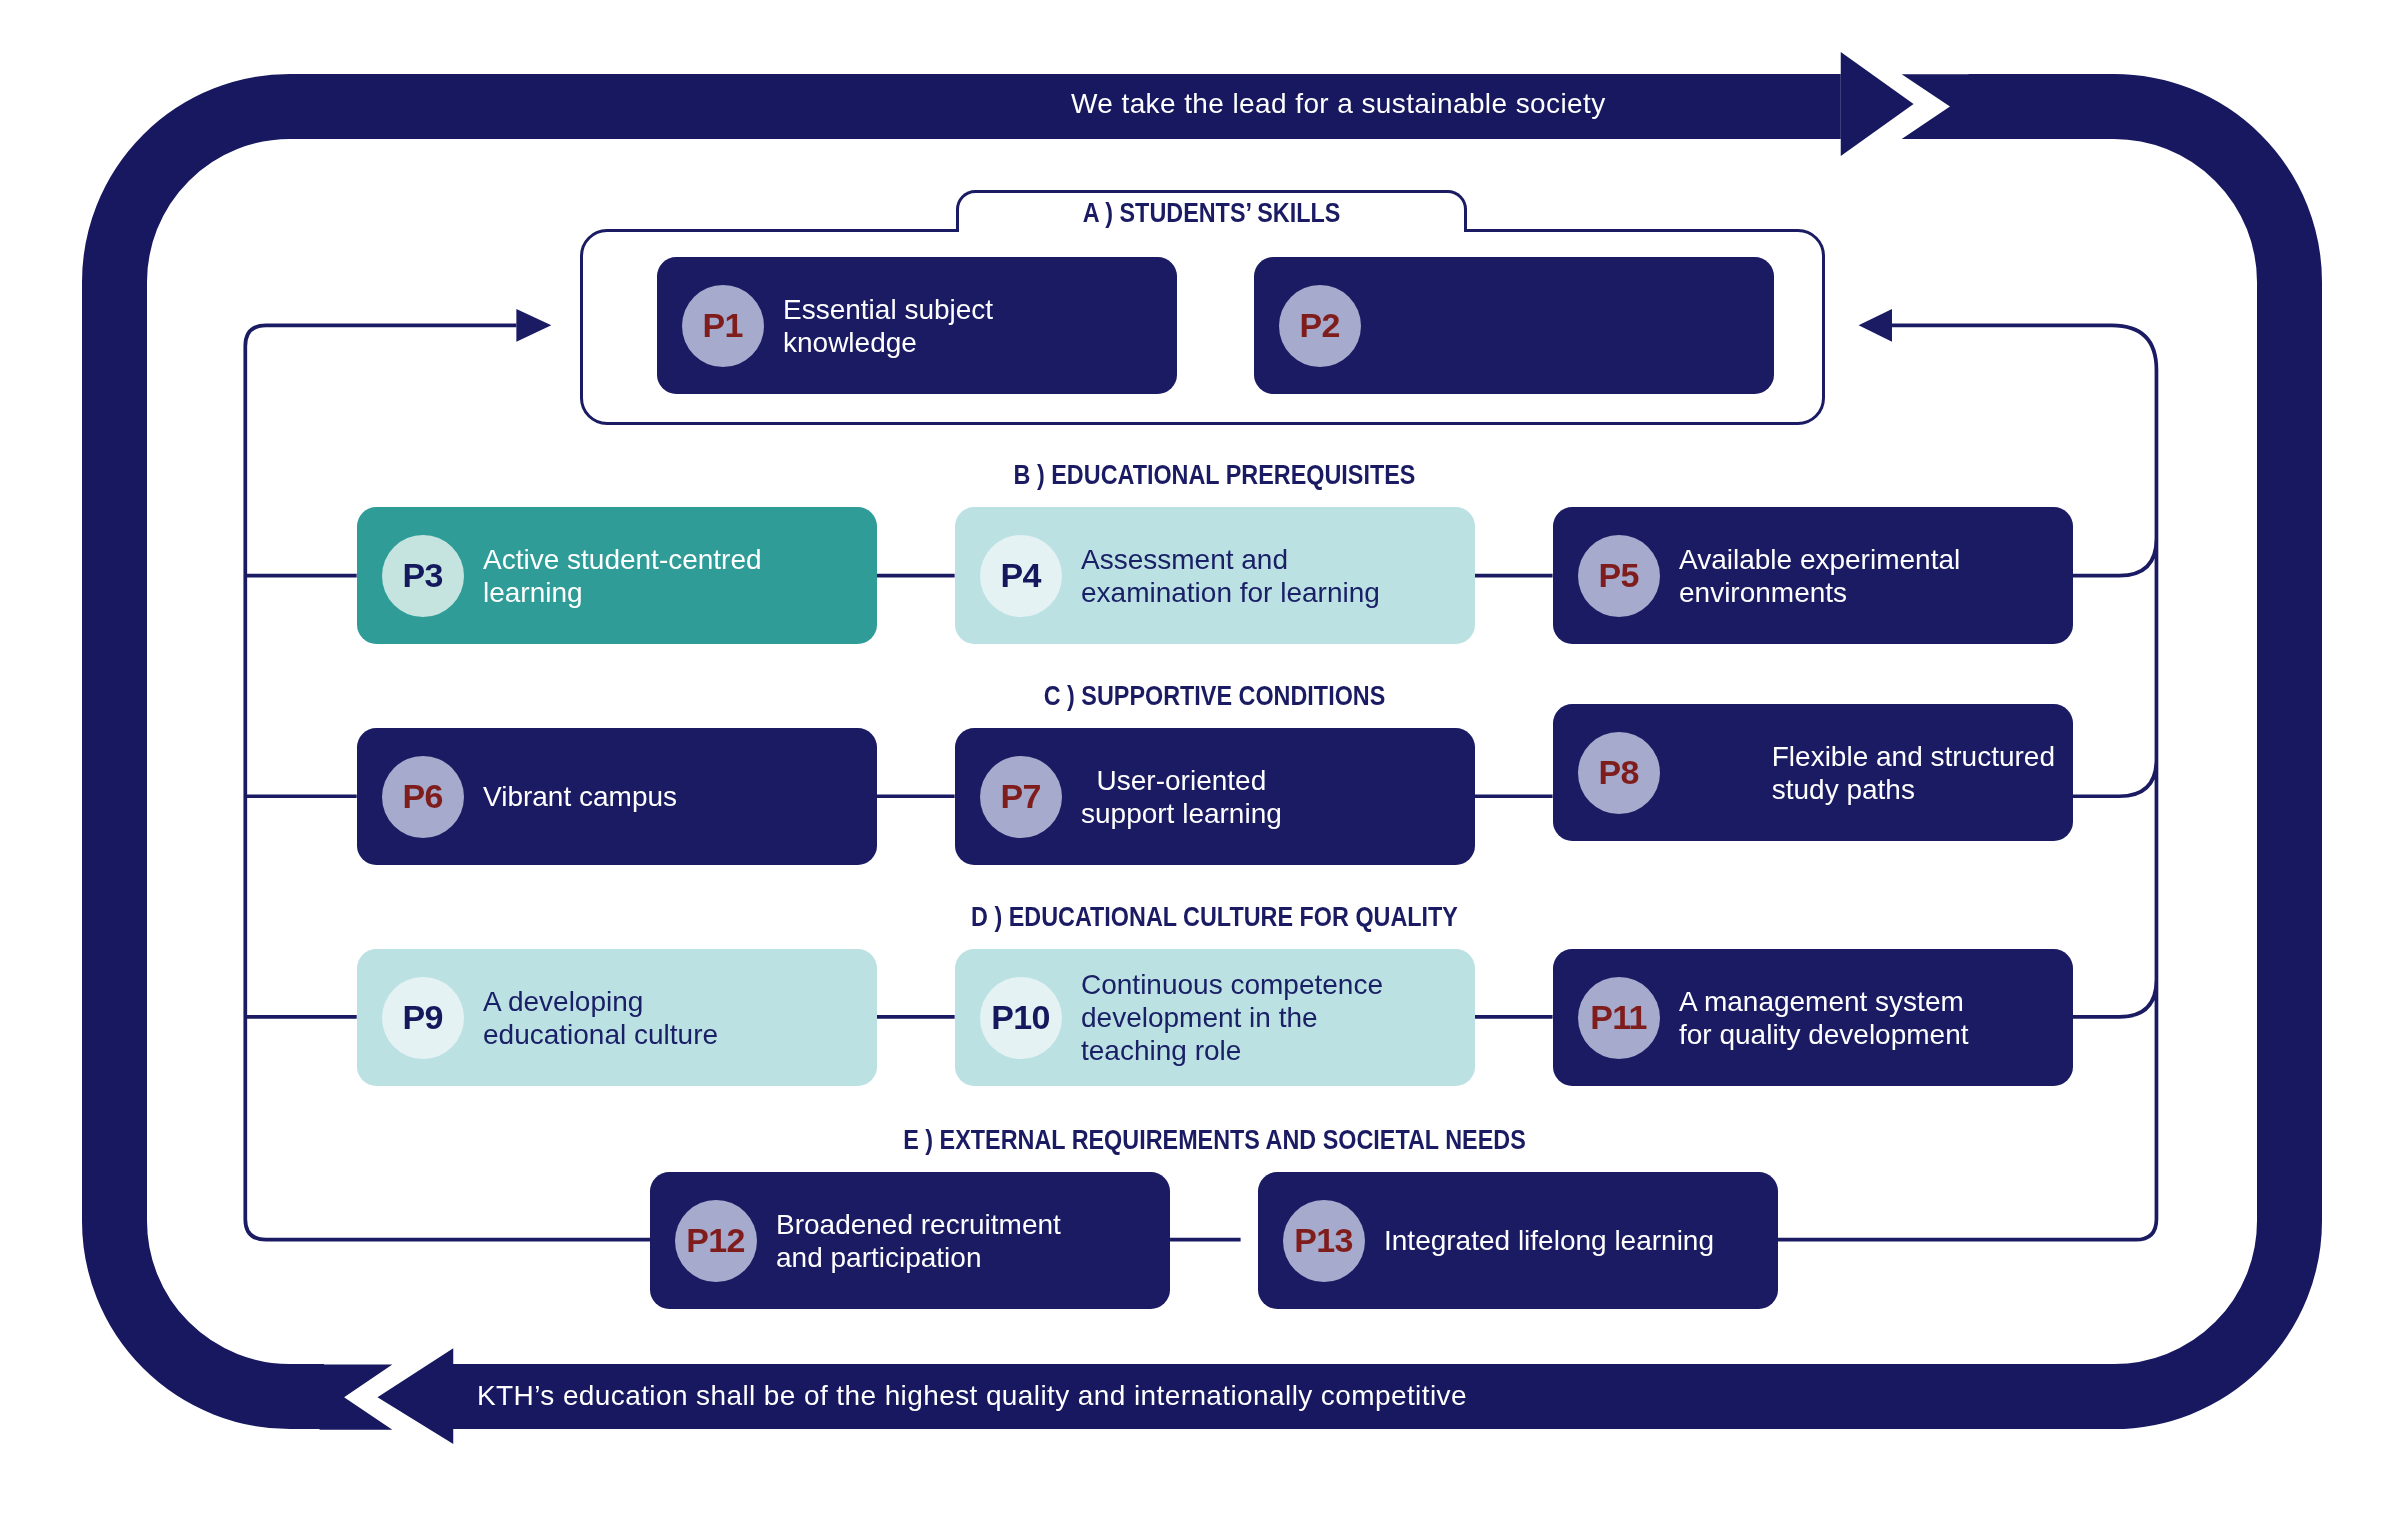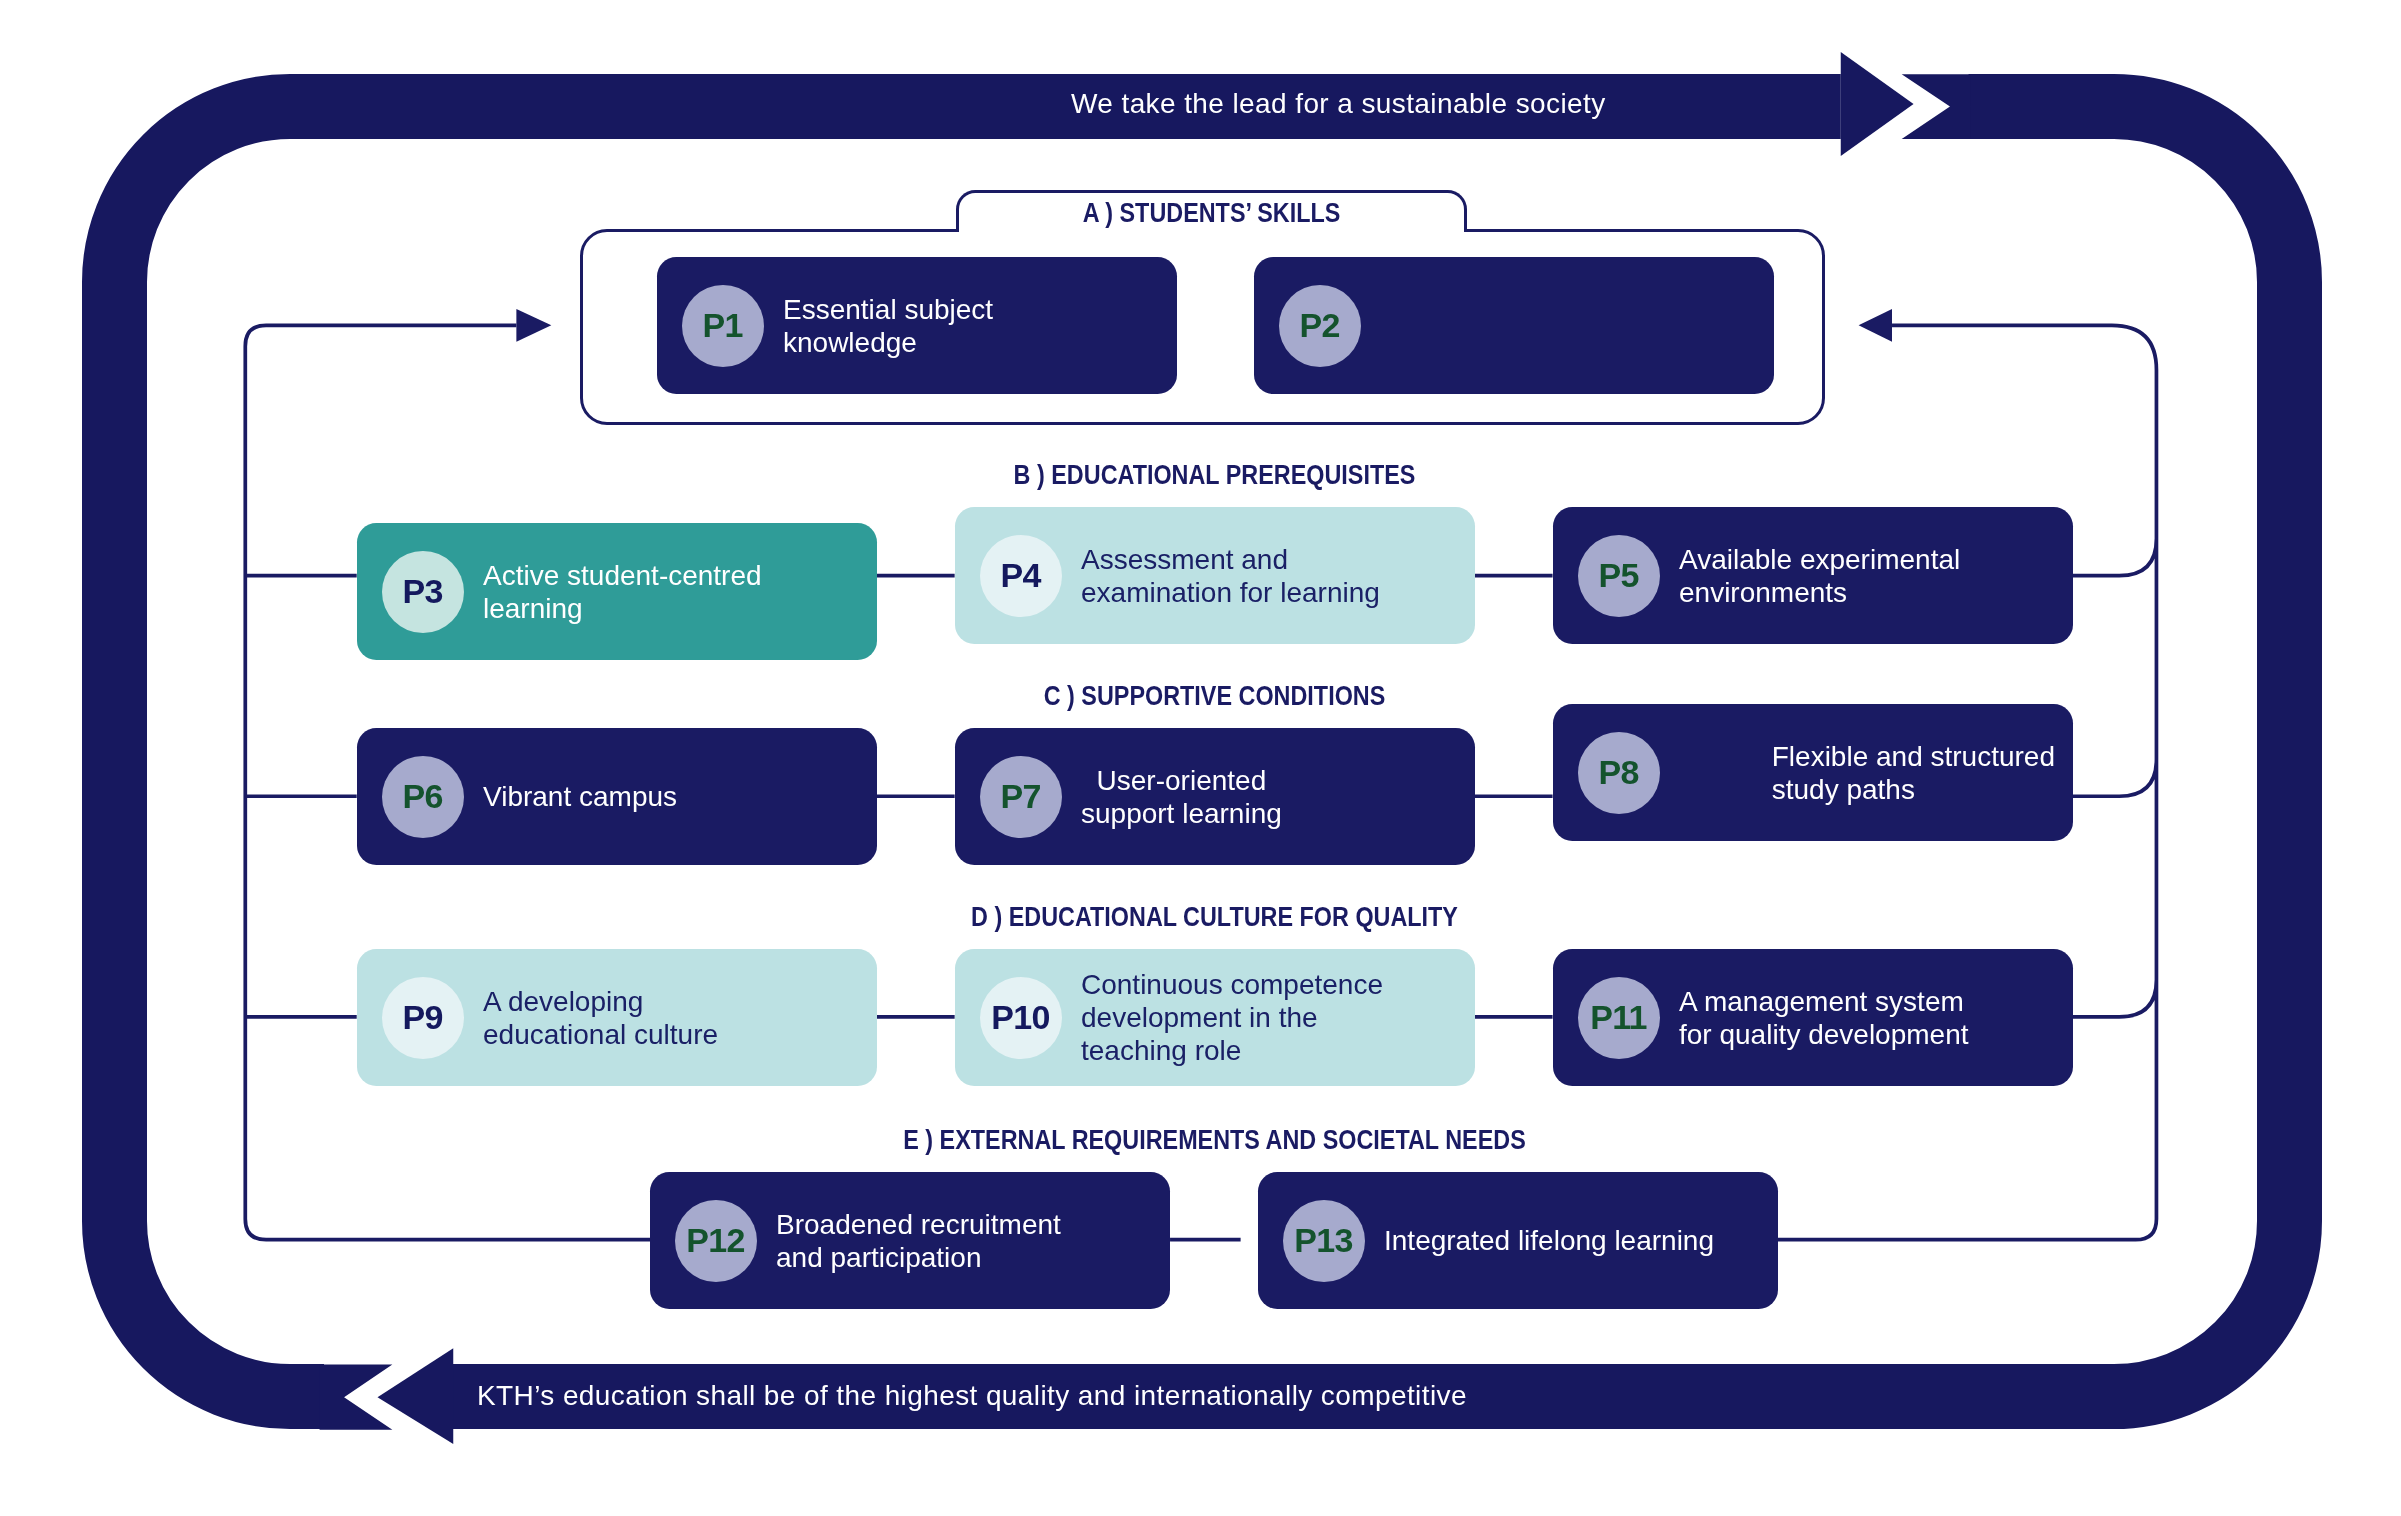--- a/index.html
+++ b/index.html
@@ -44,27 +44,27 @@
   .pbox .circ{
     position:absolute;left:24.5px;top:27.5px;width:82px;height:82px;border-radius:50%;
     display:flex;align-items:center;justify-content:center;
     font-weight:700;font-size:34px;letter-spacing:-0.7px;
   }
   .pbox .txt{
     margin-left:126px;margin-right:18px;font-size:28px;font-weight:500;
     line-height:33px;white-space:pre-line;
   }
   .v-navy{background:#1A1B63;color:#ffffff;}
-  .v-navy .circ{background:#A6AACD;color:#14532d;}
+  .v-navy .circ{background:#A6AACD;color:#7f1d1d;}
   .v-teal{background:#2F9C98;color:#ffffff;}
   .v-teal .circ{background:#C5E4E0;color:#14195E;}
   .v-pale{background:#BCE1E3;color:#1A2066;}
   .v-pale .circ{background:#E4F2F4;color:#14195E;}
   #p1{left:657px;top:257px;}  #p2{left:1254px;top:257px;}
-  #p3{left:357px;top:507px;margin-top:16px;}  #p4{left:955px;top:507px;}  #p5{left:1553px;top:507px;}
+  #p3{left:357px;top:507px;}  #p4{left:955px;top:507px;}  #p5{left:1553px;top:507px;}
   #p6{left:357px;top:728px;}  #p7{left:955px;top:728px;text-align:center;}  #p8{left:1553px;top:704px;justify-content:flex-end;}
   #p9{left:357px;top:949px;} #p10{left:955px;top:949px;}#p11{left:1553px;top:949px;}
   #p12{left:650px;top:1172px;}#p13{left:1241px;top:1172px;margin-left:17px;}
 </style>
 </head>
 <body>
 
 <div id="canvas">
 
   <div id="ring"></div>

